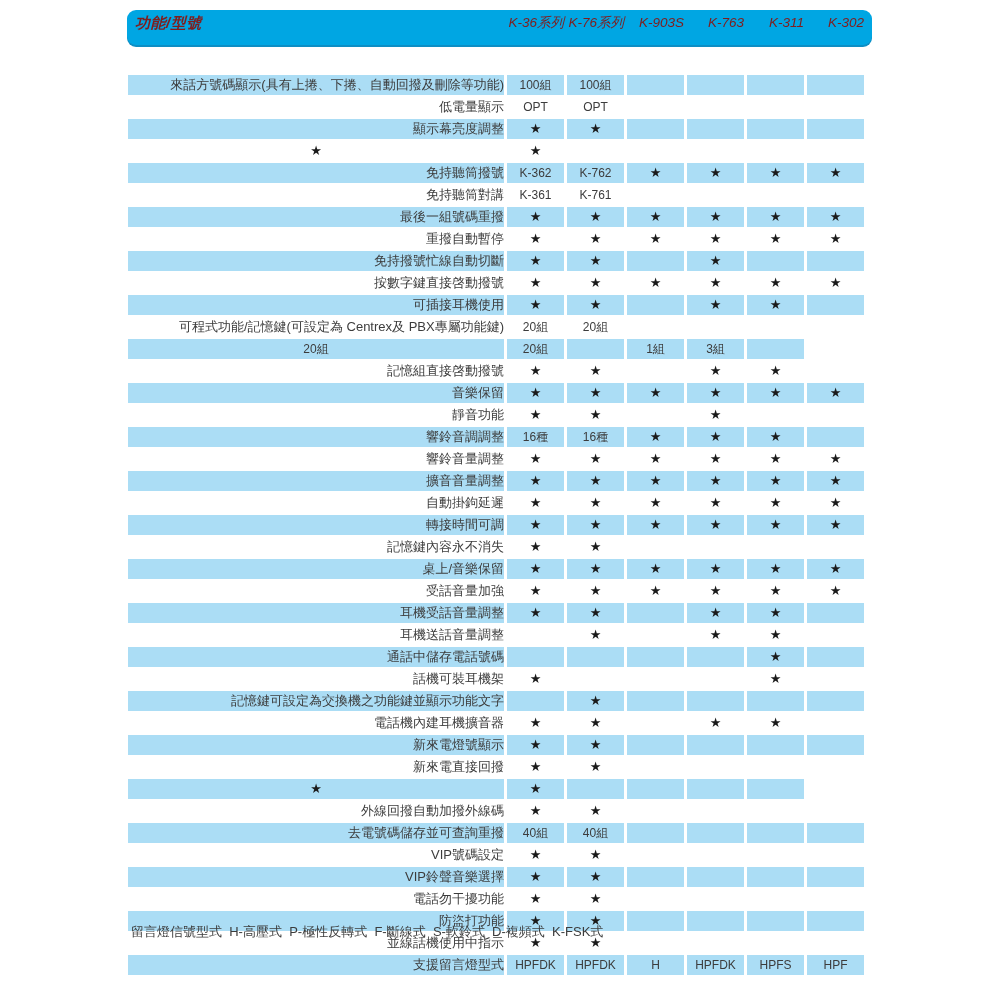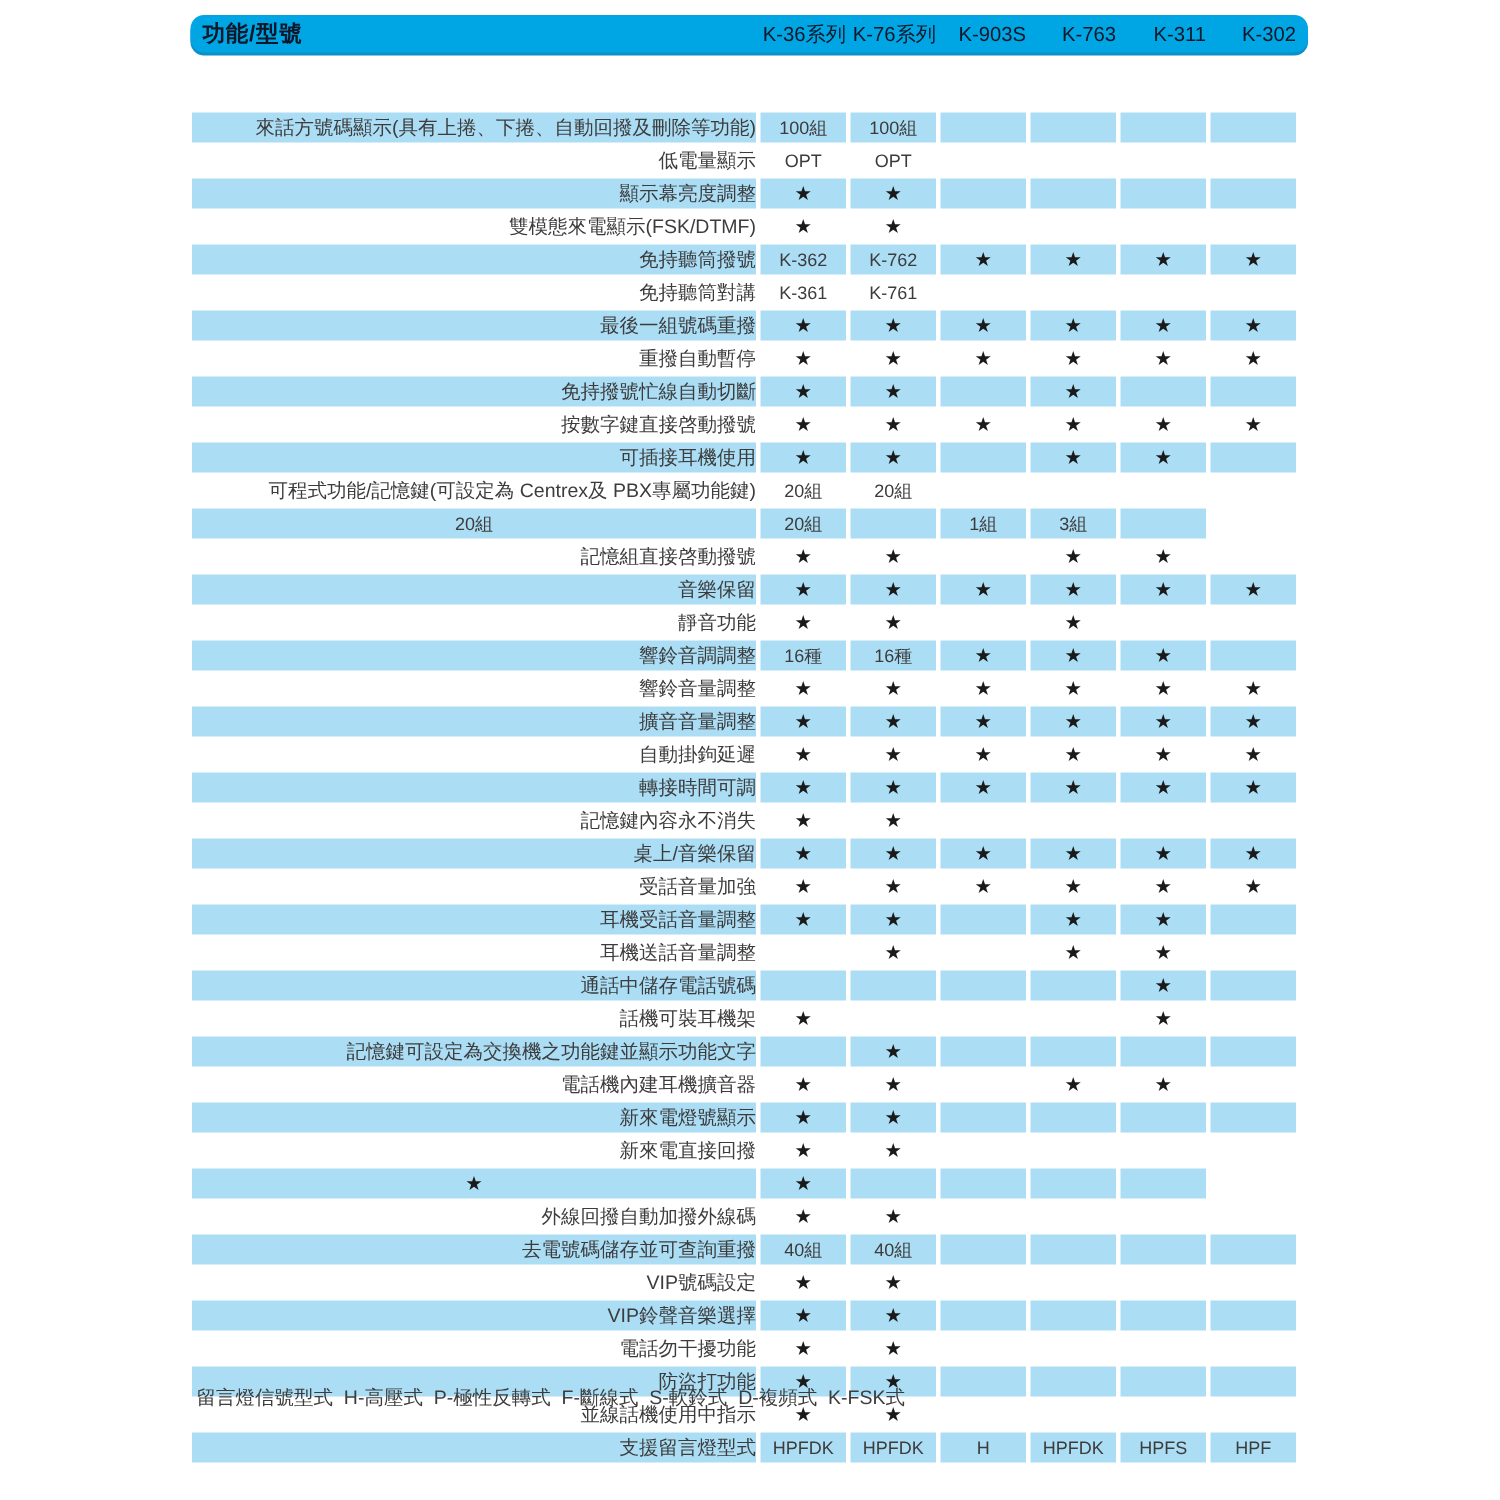--- a/index.html
+++ b/index.html
@@ -9,24 +9,25 @@
     --text:#3c3c3c;
     --star:#1a1a1a;
   }
   *{margin:0;padding:0;box-sizing:border-box;}
   html,body{width:1000px;height:1000px;background:#ffffff;
     font-family:"Liberation Sans","DejaVu Sans",sans-serif;}
   .page{position:relative;width:1000px;height:1000px;background:#fff;overflow:hidden;}
 
   
   .header-bar{
-    position:absolute;left:127px;top:10px;width:745px;height:25px;
+    position:absolute;left:127px;top:10px;width:745px;height:35px;
     background:var(--header-bg);border-radius:9px;
     box-shadow:0 2px 0 var(--header-edge);
-    color:#0f172a;
+    color:#7f1d1d;
+    font-style:italic;
   }
   .header-title{
     position:absolute;left:8px;top:0;height:25px;line-height:25px;
     font-size:15px;font-weight:bold;letter-spacing:0.5px;white-space:nowrap;
   }
   .model-headers{
     position:absolute;left:380px;top:0;height:25px;
     display:grid;grid-template-columns:repeat(6,57px);column-gap:3px;
   }
   .model{
@@ -91,21 +92,20 @@
       <div class="row shaded">
         <div class="cell label">顯示幕亮度調整</div>
         <div class="cell val star">★</div>
         <div class="cell val star">★</div>
         <div class="cell val"></div>
         <div class="cell val"></div>
         <div class="cell val"></div>
         <div class="cell val"></div>
       </div>
       <div class="row">
-        <div class="cell label">雙模態來電顯示(FSK/DTMF)</div>
         <div class="cell val star">★</div>
         <div class="cell val star">★</div>
         <div class="cell val"></div>
         <div class="cell val"></div>
         <div class="cell val"></div>
         <div class="cell val"></div>
       </div>
       <div class="row shaded">
         <div class="cell label">免持聽筒撥號</div>
         <div class="cell val">K-362</div>

